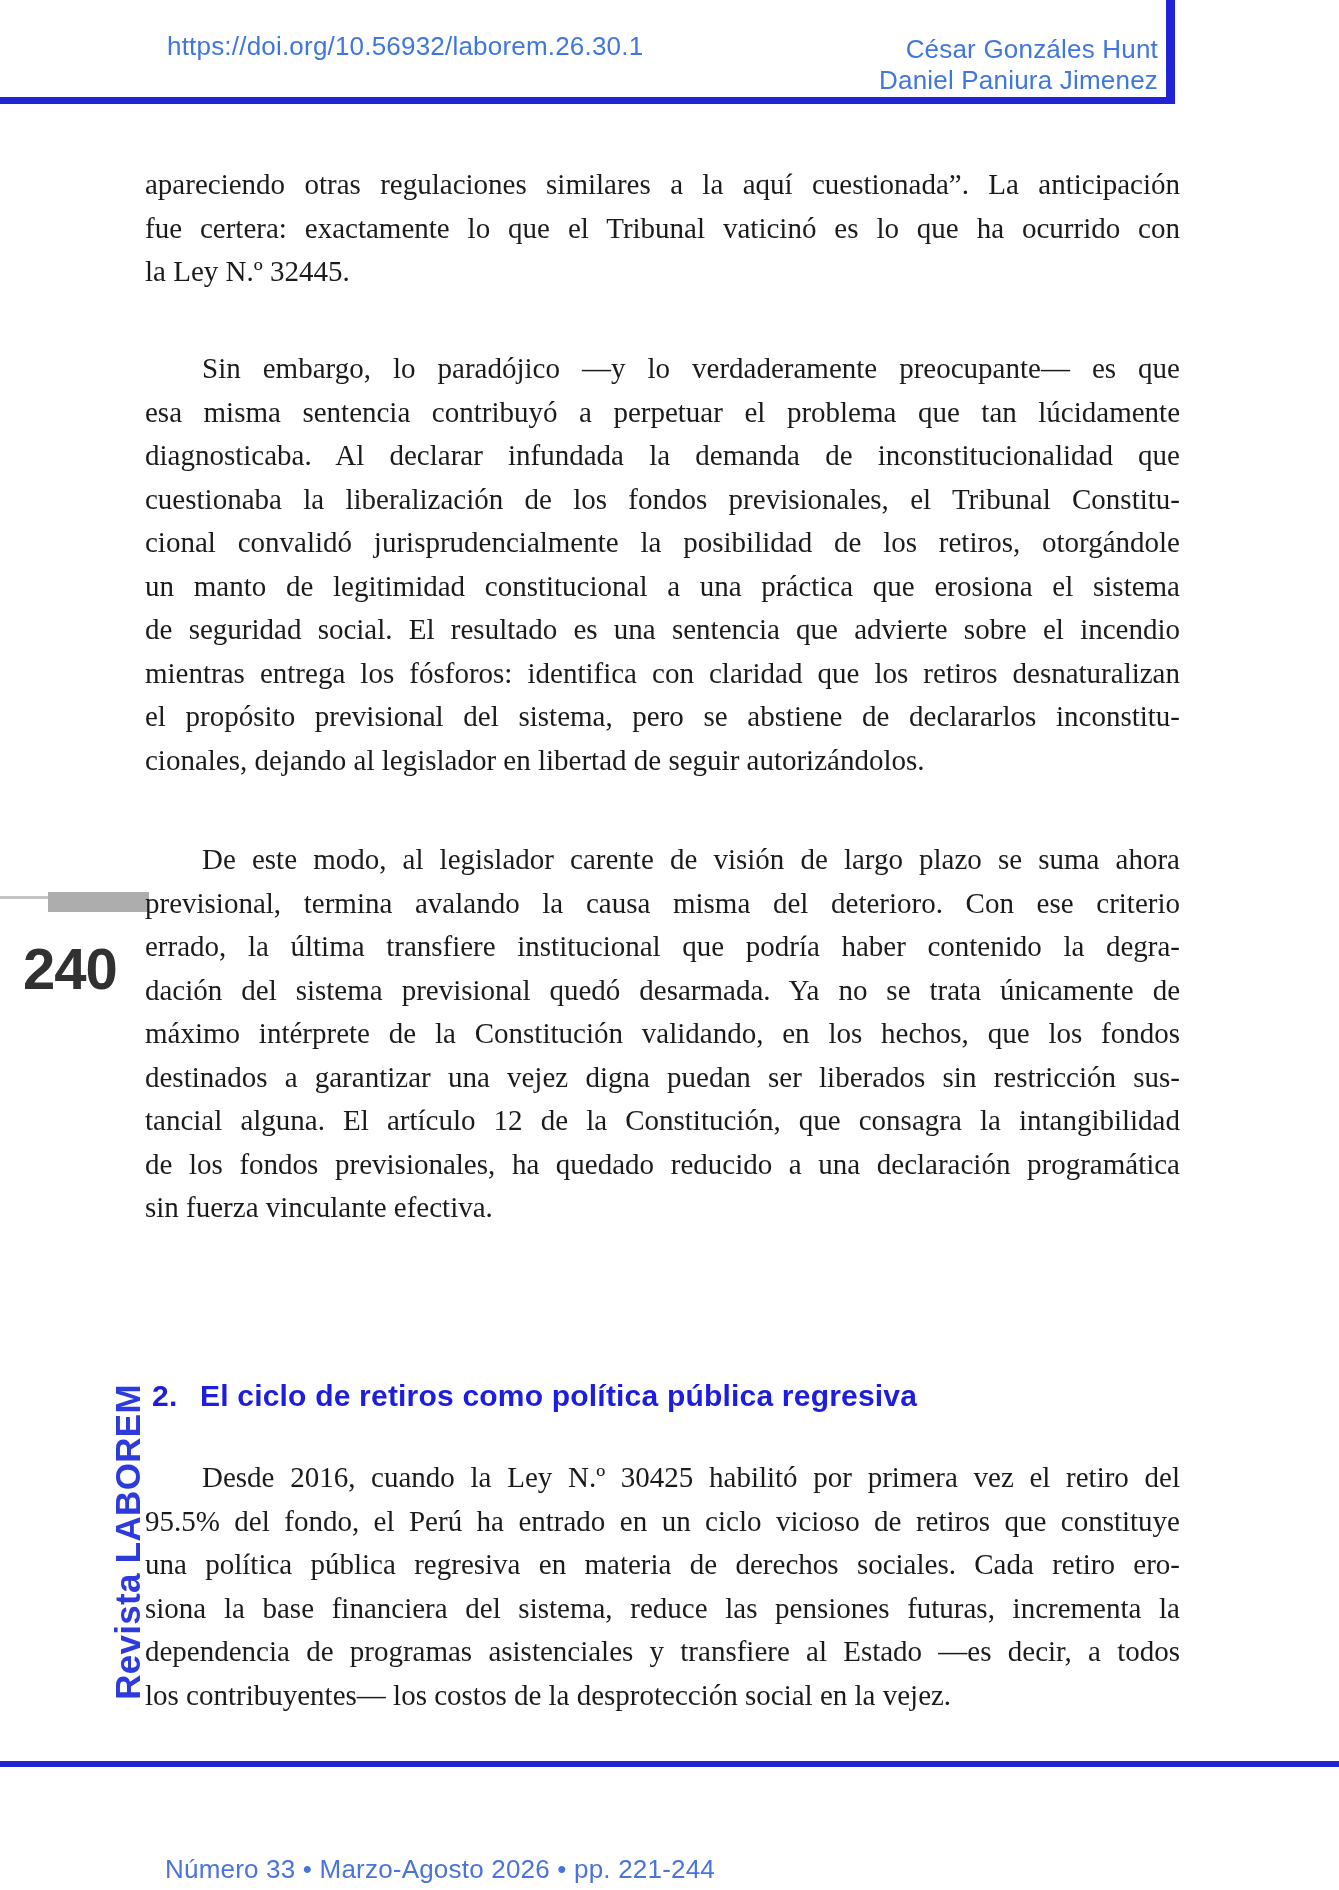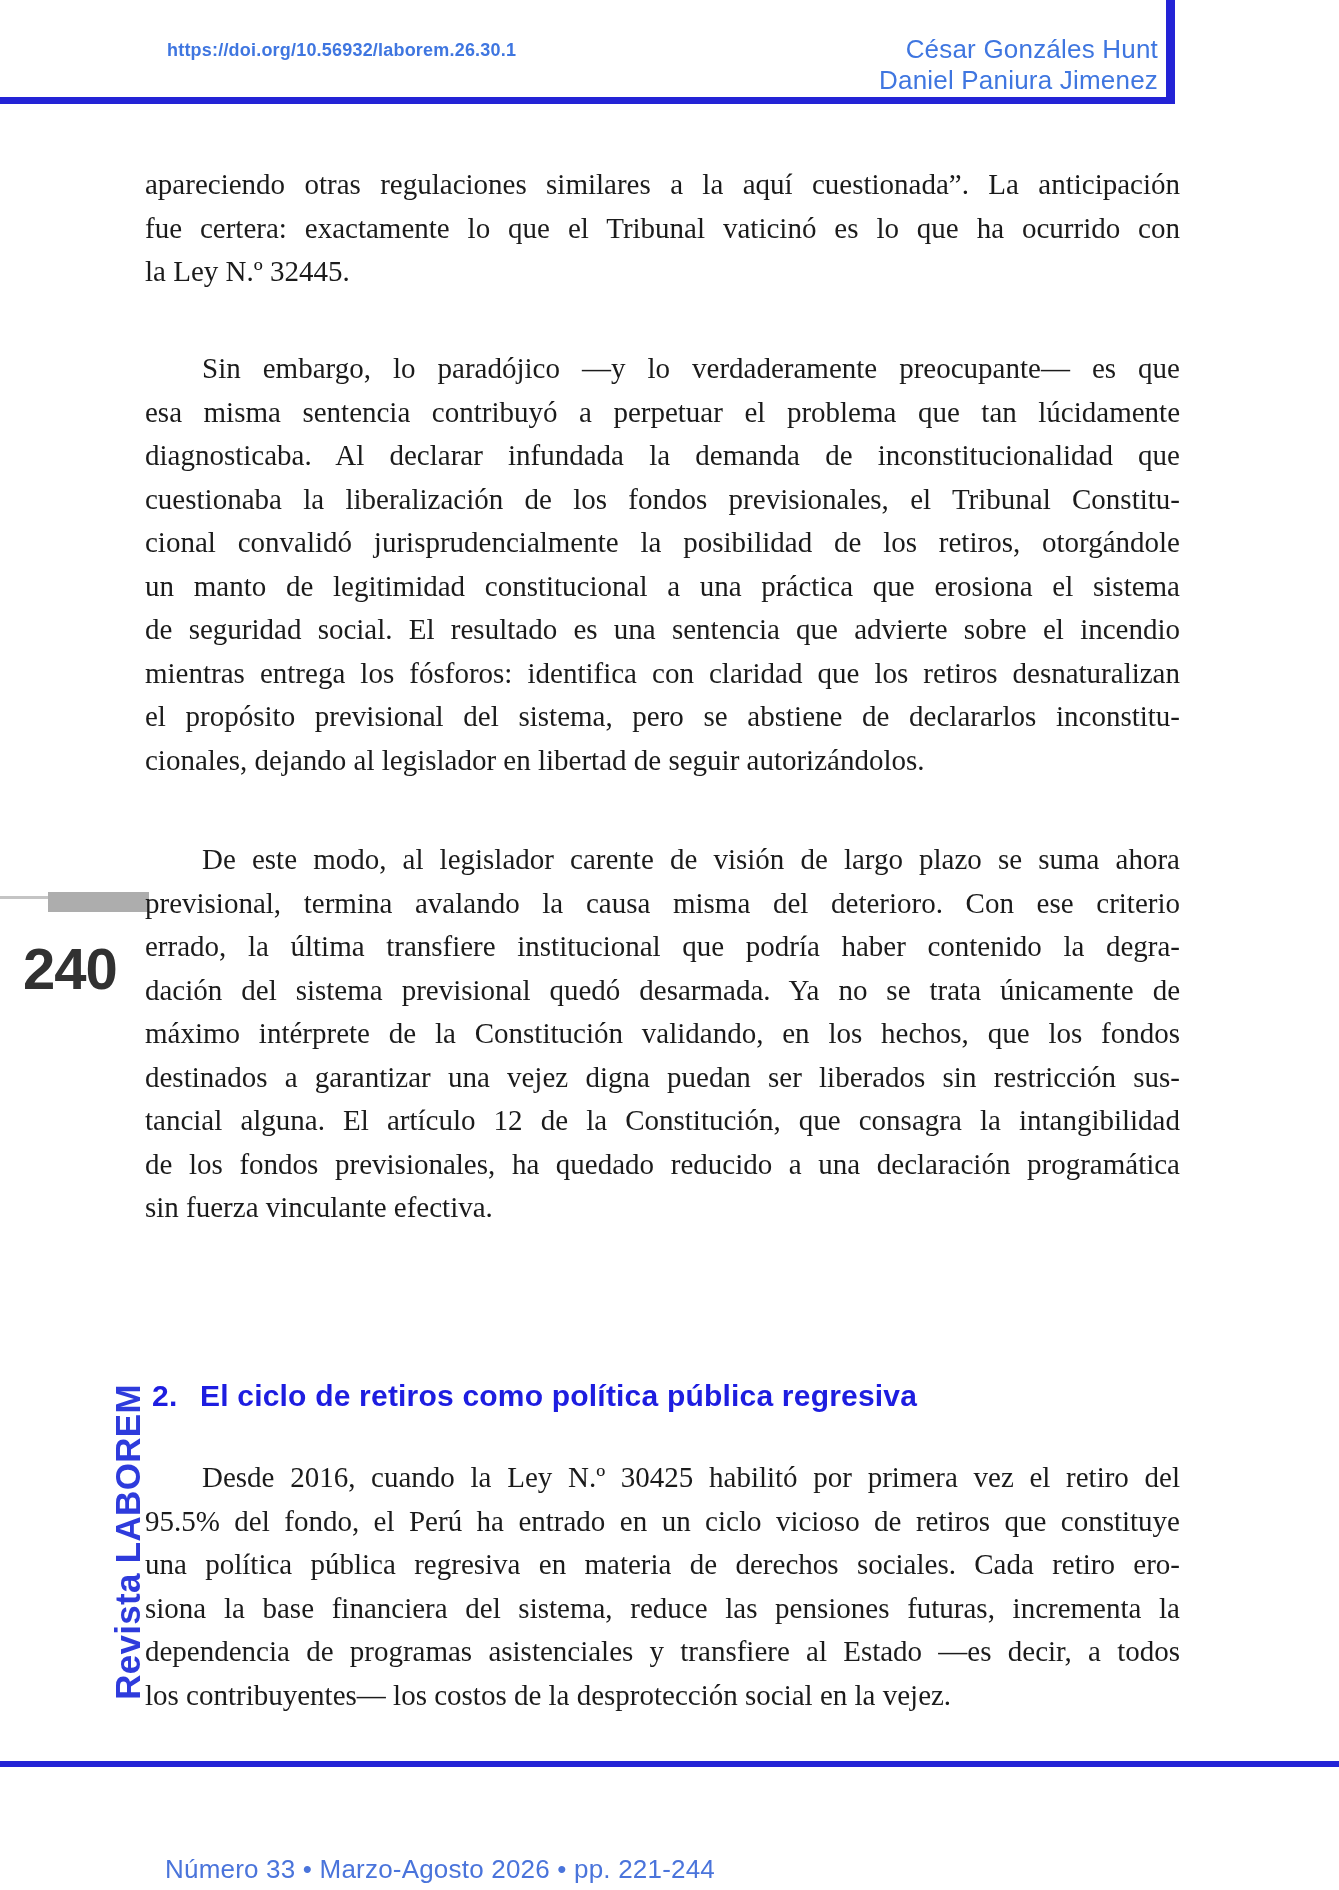--- a/index.html
+++ b/index.html
@@ -3,23 +3,23 @@
 <meta charset="utf-8">
 <style>
   html, body { margin:0; padding:0; background:#ffffff; }
   .page {
     position:relative; width:1339px; height:1890px; background:#ffffff;
     font-family:"Liberation Serif", serif; overflow:hidden;
   }
 
   
   .doi-link {
-    position:absolute; left:167px; top:40px;
-    font-family:"Liberation Sans", sans-serif; font-size:18px;
-    color:var(--link_blue); text-decoration:none; letter-spacing:0.2px;font-weight:bold;
+    position:absolute; left:167px; top:31px;
+    font-family:"Liberation Sans", sans-serif; font-size:26px;
+    color:var(--link_blue); text-decoration:none; letter-spacing:0.2px;
   }
   .authors {
     position:absolute; right:181px; top:34px; text-align:right;
     font-family:"Liberation Sans", sans-serif; font-size:26px; line-height:31px;
     color:var(--link_blue); letter-spacing:0.2px;
   }
   .header-rule {
     position:absolute; left:0; top:97px; width:1175px; height:7px;
     background:var(--accent_blue);
   }

